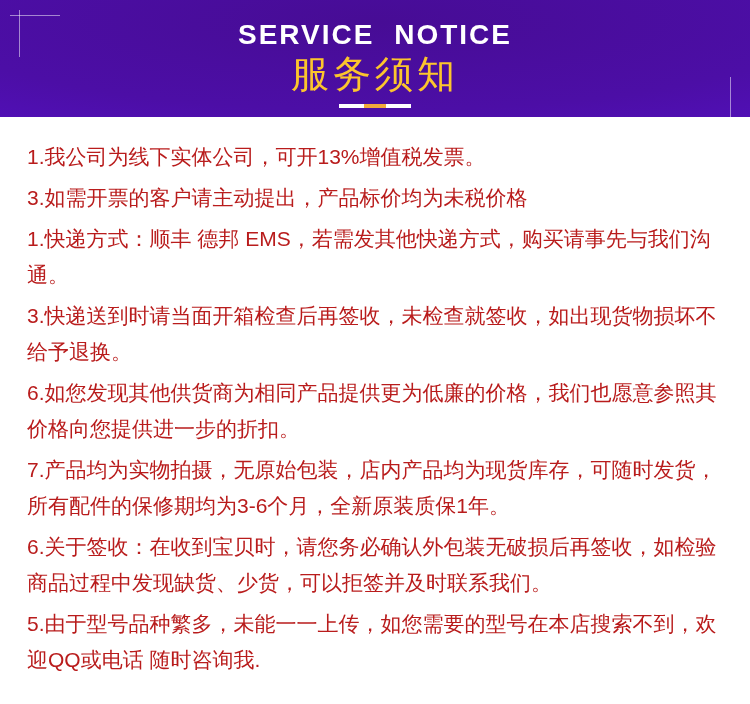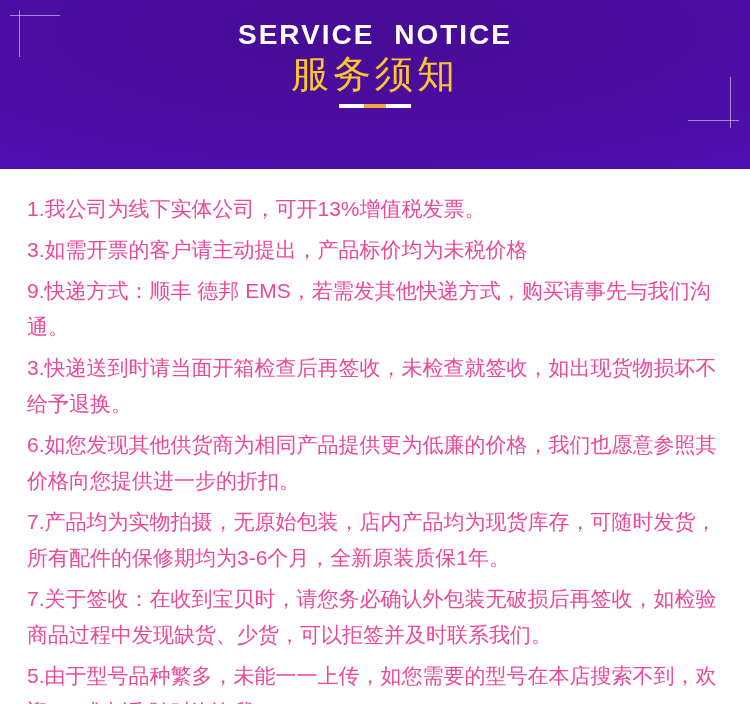--- a/index.html
+++ b/index.html
@@ -9,21 +9,21 @@
     width: 750px;
     height: 704px;
     overflow: hidden;
   }
   .page { width: 750px; height: 704px; background: #ffffff; }
 
   
   .banner {
     position: relative;
     width: 750px;
-    height: 169px;
+    height: 117px;
     background: radial-gradient(ellipse 130% 170% at 50% 18%,
                 #470c95 0%, #4c0ea6 45%, #5a13d6 100%);
     text-align: center;
     overflow: hidden;
   }
   .title-en {
     padding-top: 21px;
     font-size: 28px;
     line-height: 28px;
     font-weight: 700;
@@ -51,21 +51,21 @@
   
   .line { position: absolute; background: rgba(255,255,255,0.5); }
   .tl-h { left: 10px; top: 15px; width: 50px; height: 1px; }
   .tl-v { left: 19px; top: 10px; width: 1px; height: 47px; }
   .br-h { left: 688px; top: 120px; width: 51px; height: 1px; }
   .br-v { left: 730px; top: 77px; width: 1px; height: 51px; }
 
   
   .content {
     padding: 22px 26px 0 27px;
-    color: #ec4899;
+    color: #b91c1c;
   }
   .content p {
     font-size: 21px;
     line-height: 36px;
     margin-bottom: 5px;
     text-align: left;
     word-break: break-all;
   }
 </style>
 </head>
@@ -85,21 +85,21 @@
     <div class="divider">
       <span class="seg-white"></span>
       <span class="seg-yellow"></span>
       <span class="seg-white"></span>
     </div>
   </div>
 
   <div class="content">
     <p>1.我公司为线下实体公司，可开13%增值税发票。</p>
     <p>3.如需开票的客户请主动提出，产品标价均为未税价格</p>
-    <p>9.快递方式：顺丰 德邦 EMS，若需发其他快递方式，购买请事先与我们沟通。</p>
+    <p>1.快递方式：顺丰 德邦 EMS，若需发其他快递方式，购买请事先与我们沟通。</p>
     <p>3.快递送到时请当面开箱检查后再签收，未检查就签收，如出现货物损坏不给予退换。</p>
     <p>6.如您发现其他供货商为相同产品提供更为低廉的价格，我们也愿意参照其价格向您提供进一步的折扣。</p>
     <p>7.产品均为实物拍摄，无原始包装，店内产品均为现货库存，可随时发货，所有配件的保修期均为3-6个月，全新原装质保1年。</p>
-    <p>7.关于签收：在收到宝贝时，请您务必确认外包装无破损后再签收，如检验商品过程中发现缺货、少货，可以拒签并及时联系我们。</p>
+    <p>6.关于签收：在收到宝贝时，请您务必确认外包装无破损后再签收，如检验商品过程中发现缺货、少货，可以拒签并及时联系我们。</p>
     <p>5.由于型号品种繁多，未能一一上传，如您需要的型号在本店搜索不到，欢迎QQ或电话 随时咨询我.</p>
   </div>
 
 </div>
 
 </body></html>

